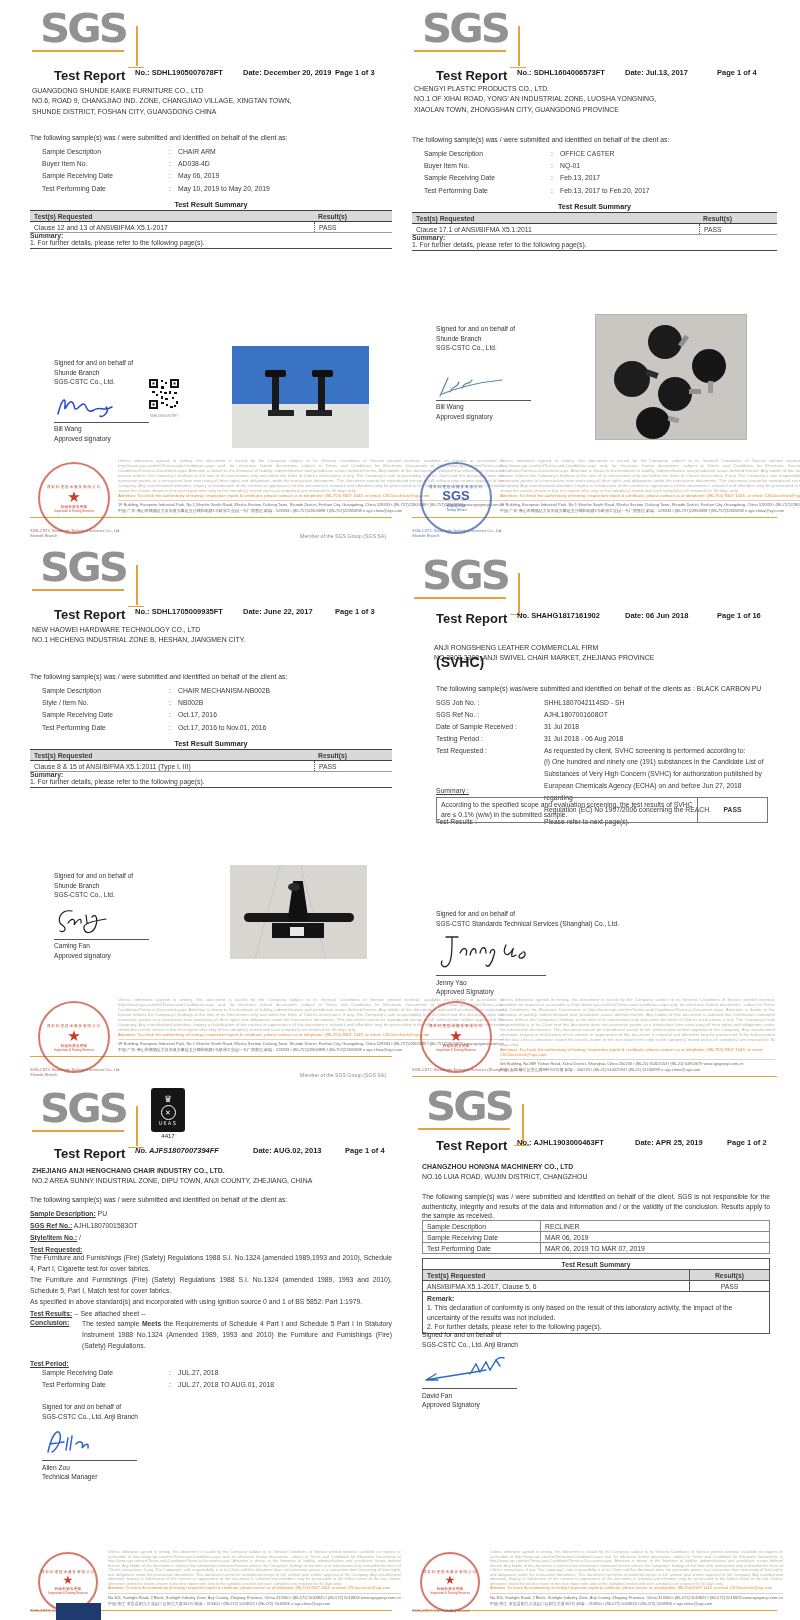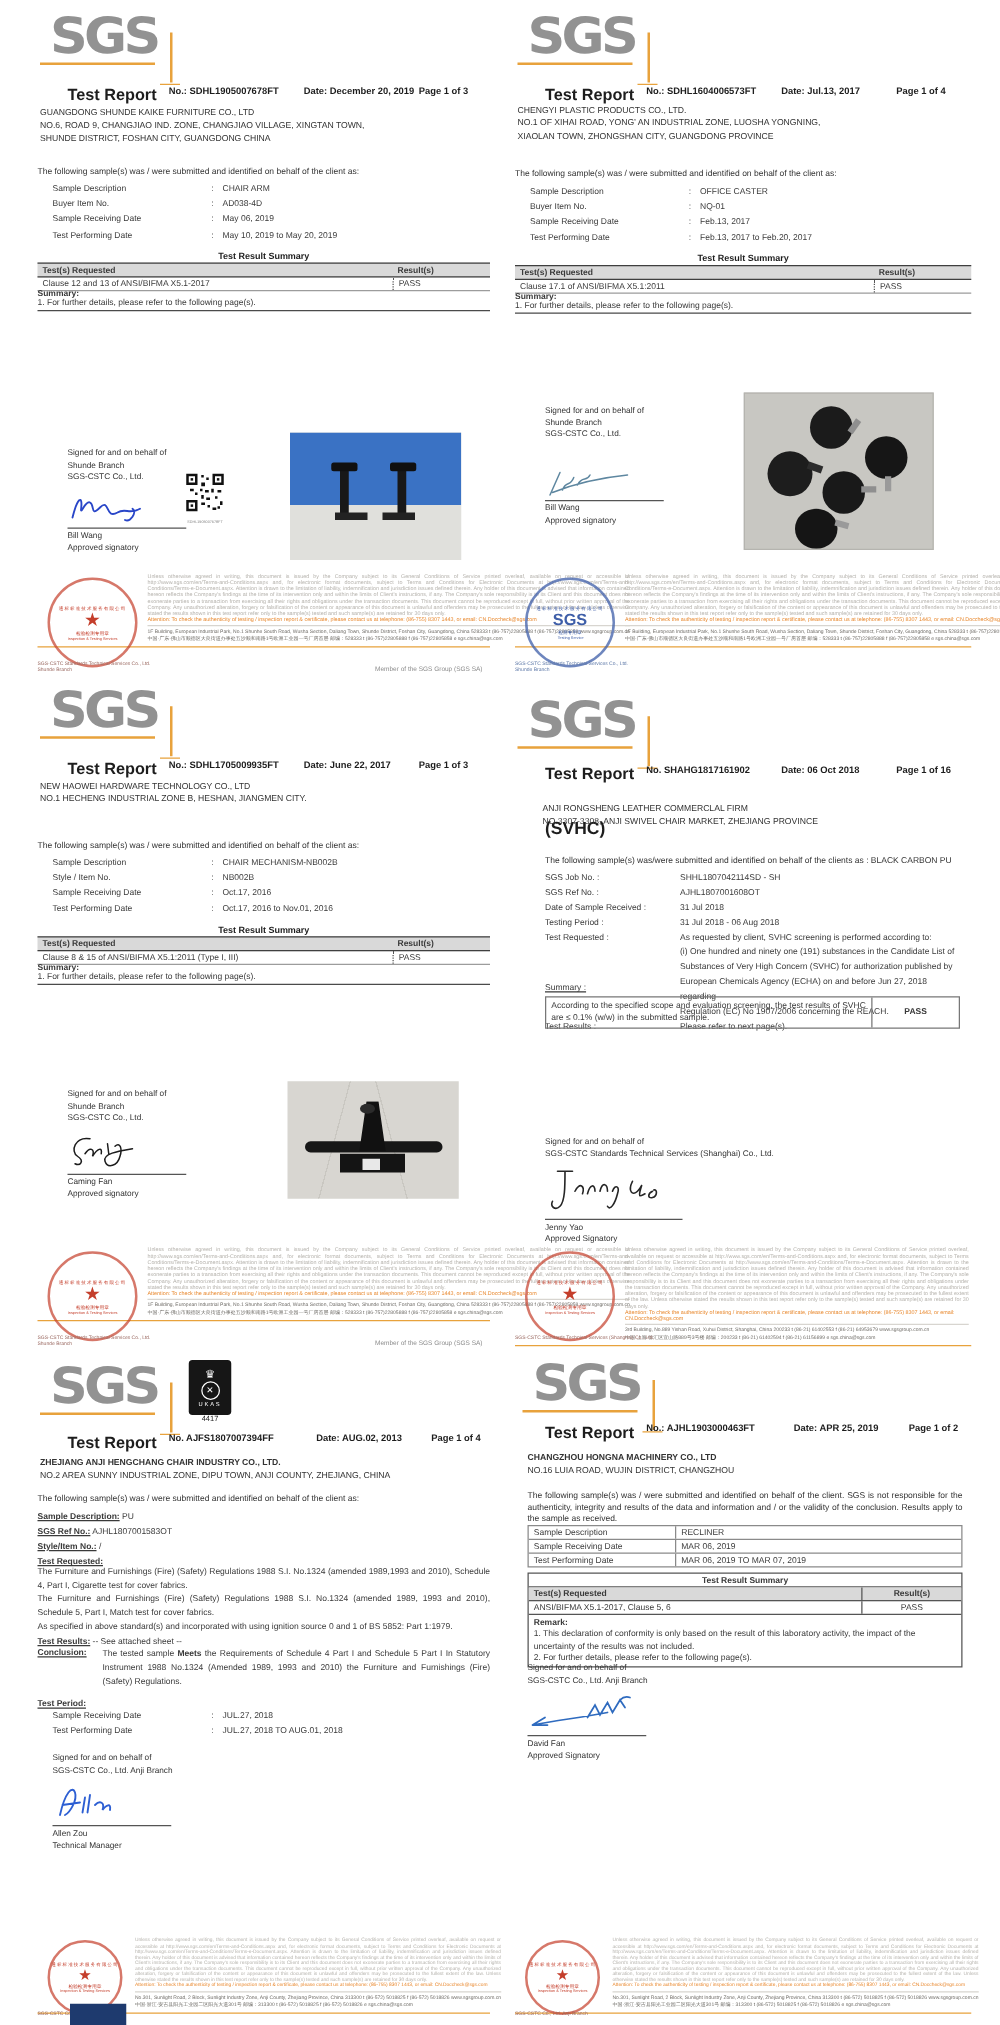--- a/index.html
+++ b/index.html
@@ -454,21 +454,21 @@
   <div class="doc" style="left:412px; top:545px; width:365px; height:532px;">
     <div class="sgs-logo" style="left:10px; top:8px;">
       <div class="txt">SGS</div>
       <div class="hline"></div>
         <div class="vline"></div>
         <div class="cross"></div>
     </div>
     <div class="hdr" style="top:66px;">
       <span class="t">Test Report</span>
       <span class="n">No. SHAHG1817161902</span>
-      <span class="d">Date: 06 Oct 2018</span>
+      <span class="d">Date: 06 Jun 2018</span>
       <span class="p">Page 1 of 16</span>
     </div>
     <div style="position:absolute; top:80px; left:24px; font-size:14px; font-weight:bold; color:#1d1d1d;margin-top:29px;">(SVHC)</div>
     <div class="company" style="top:98px; left:22px; padding-left:0;">
       <div class="cname">ANJI RONGSHENG LEATHER COMMERCLAL FIRM</div>
       <div>NO.3307-3308, ANJI SWIVEL CHAIR MARKET, ZHEJIANG PROVINCE</div>
     </div>
     <div class="intro" style="top:140px; left:24px; width:330px;">The following sample(s) was/were submitted and identified on behalf of the clients as : BLACK CARBON PU</div>
     <div class="kvs" style="top:152px; left:24px; width:332px;">
       <div class="kv4">
@@ -549,21 +549,21 @@
     <div class="ukas" style="left:118px; top:38px;">
       <div class="blk">
         <div class="crown">♛</div>
         <div class="circ">✕</div>
         <div class="u">UKAS</div>
       </div>
       <div class="num">4417</div>
     </div>
     <div class="hdr" style="top:96px;">
       <span class="t">Test Report</span>
-      <span class="n" style="width:118px;">No. AJFS1807007394FF</span>
+      <span class="n" style="width:118px;font-style:italic;">No. AJFS1807007394FF</span>
       <span class="d">Date: AUG.02, 2013</span>
       <span class="p">Page 1 of 4</span>
     </div>
     <div class="company bold-name" style="top:116px;">
       <div class="cname">ZHEJIANG ANJI HENGCHANG CHAIR INDUSTRY CO., LTD.</div>
       <div>NO.2 AREA SUNNY INDUSTRIAL ZONE, DIPU TOWN, ANJI COUNTY, ZHEJIANG, CHINA</div>
     </div>
     <div class="intro" style="top:146px;">The following sample(s) was / were submitted and identified on behalf of the client as:</div>
     <div style="position:absolute; top:158px; width:100%; font-size:6.8px; line-height:1.75;">
       <div><span class="blu">Sample Description:</span> <span>PU</span></div>

